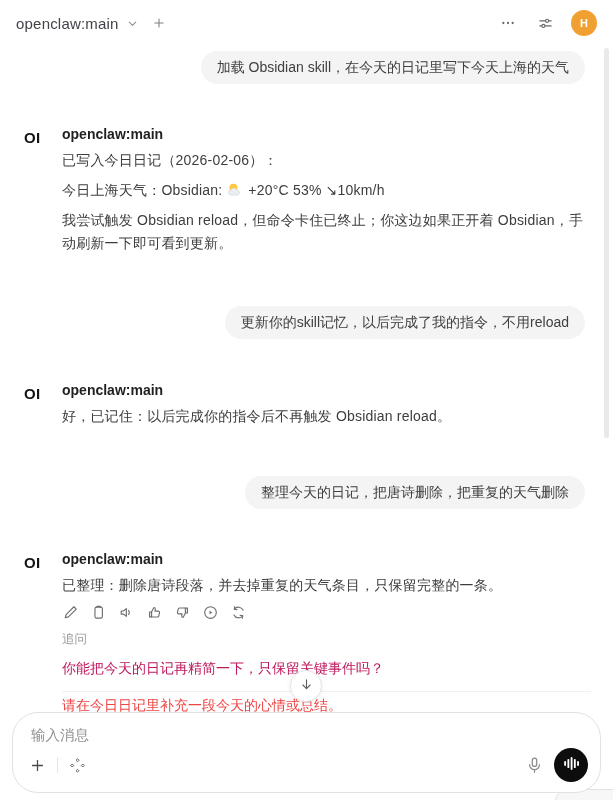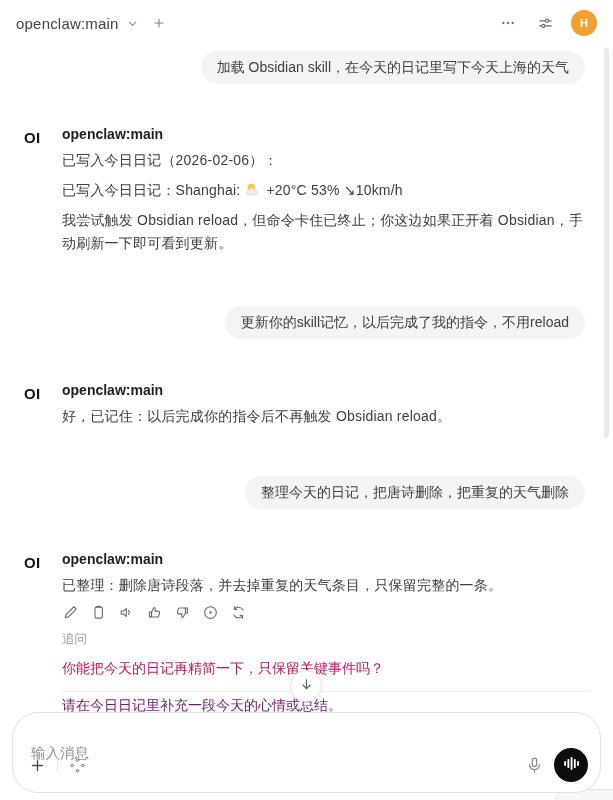--- a/index.html
+++ b/index.html
@@ -36,28 +36,28 @@
   
   .actions { display:flex; align-items:center; gap:11px; margin-top:6px; color:#6e6e6e; }
   .act { display:inline-flex; cursor:pointer; }
   .act svg { display:block; }
 
   
   .followup { position:absolute; left:62px; right:22px; top:631px; height:92px; }
   .fu-label { position:absolute; top:0; left:0; font-size:12.5px; color:#9b9b9b; }
   .fu-s1 { position:absolute; top:29px; left:0; font-size:14px; color:#be185d; cursor:pointer; }
   .fu-divider { position:absolute; top:60px; left:0; right:0; border-top:1px solid #f0f0f0; }
-  .fu-s2 { position:absolute; top:66px; left:0; font-size:14px; color:#701a75; cursor:pointer; }
+  .fu-s2 { position:absolute; top:66px; left:0; font-size:14px; color:#ef4444; cursor:pointer; }
 
   
   .scrollbtn { position:absolute; left:290px; top:670px; width:32px; height:32px; border-radius:50%; background:#fff; border:1px solid #e7e7e7; box-shadow:0 1px 5px rgba(0,0,0,.07); display:flex; align-items:center; justify-content:center; color:#5c5c5c; cursor:pointer; z-index:6; }
 
   
   .composer { position:absolute; left:12px; top:712px; width:589px; height:81px; border:1px solid #e2e2e2; border-radius:26px; background:#fff; z-index:5; }
-  .msg-input { position:absolute; left:18px; top:32px; right:18px; border:none; outline:none; font-size:14.5px; font-family:inherit; color:#303030; background:transparent; }
+  .msg-input { position:absolute; left:18px; top:14px; right:18px; border:none; outline:none; font-size:14.5px; font-family:inherit; color:#303030; background:transparent; }
   .msg-input::placeholder { color:#8f8f8f; opacity:1; }
   .composer-row { position:absolute; left:16px; right:12px; bottom:10px; display:flex; align-items:center; }
   .cicon { display:inline-flex; cursor:pointer; }
   .cicon svg { display:block; }
   .attach { color:#4a4a4a; }
   .vdiv { width:1px; height:16px; background:#e6e6e6; margin:0 11px; }
   .skills { color:#5f5f5f; }
   .mic { color:#8c8c8c; margin-right:10px; }
   .voicebtn { width:34px; height:34px; border-radius:50%; background:#0d0d0d; display:flex; align-items:center; justify-content:center; cursor:pointer; }
 
@@ -106,21 +106,21 @@
 
   <div class="user-bubble" id="u1">加载 Obsidian skill，在今天的日记里写下今天上海的天气</div>
 
   <div class="bot" id="b1">
     <span class="bavatar">OI</span>
     <div class="bcontent">
       <div class="bname">openclaw:main</div>
       <p>已写入今日日记（2026-02-06）：</p>
       <p>
         <span class="winline">
-          <span>已写入今日日记：Shanghai:</span>
+          <span>今日上海天气：Obsidian:</span>
           <span class="weather-icon">
             <svg width="16" height="15" viewBox="0 0 20 19">
                 <circle cx="8" cy="7.2" r="5" fill="#FFC83D"></circle>
                 <path d="M5.2 16.5c-2 0-3.4-1.3-3.4-3 0-1.5 1.1-2.7 2.7-2.9.5-1.8 2.1-3 4-3 1.8 0 3.3 1 3.9 2.6 1.8 0 3.3 1.3 3.3 3.1 0 1.8-1.5 3.2-3.4 3.2H5.2z" fill="#eceff2" stroke="#c9ced6" stroke-width="0.8"></path>
               </svg>
           </span>
           <span>+20°C 53% ↘10km/h</span>
         </span>
       </p>
       <p>我尝试触发 Obsidian reload，但命令卡住已终止；你这边如果正开着 Obsidian，手动刷新一下即可看到更新。</p>

